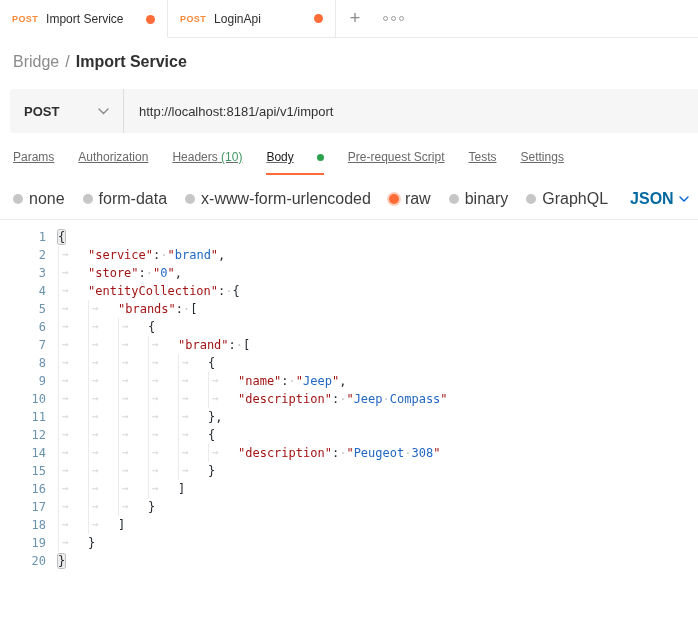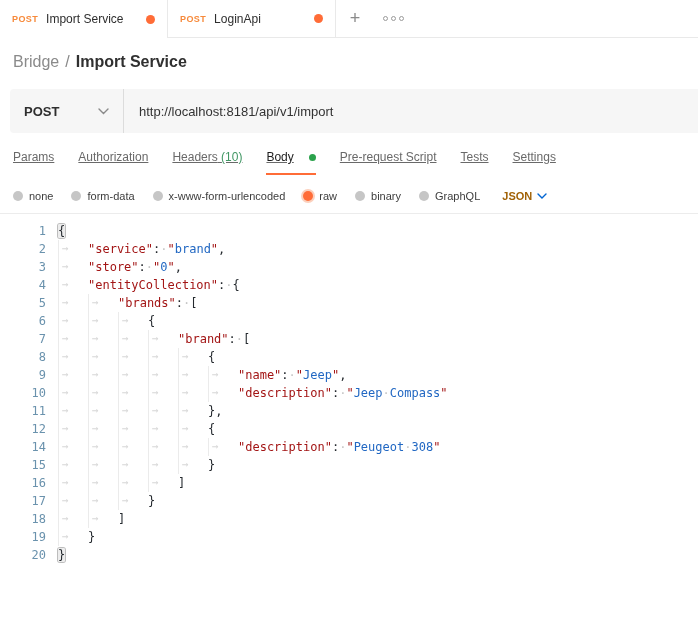--- a/index.html
+++ b/index.html
@@ -31,30 +31,30 @@
   .method-select { width:113px; display:flex; align-items:center; justify-content:space-between;
                    padding:0 14px; cursor:pointer; }
   .method-select .mtxt { font-size:13px; font-weight:700; color:#2e2e2e; }
   .req-divider { width:1px; background:#dcdcdc; margin:0; }
   .url-box { flex:1; display:flex; align-items:center; padding-left:15px; font-size:13px; color:#333; }
 
   
   .reqtabs { display:flex; gap:24px; padding-left:13px; margin-top:17px; font-size:12px; color:#696969;text-decoration:underline; }
   .rtab { padding-bottom:9px; cursor:pointer; white-space:nowrap; }
   .rtab .count { color:#419764;margin-top:48px; }
-  .rtab.active { color:#1c1c1c; border-bottom:2px solid #FF6C37; display:flex; align-items:center; gap:15px; }
+  .rtab.active { color:#1c1c1c; border-bottom:2px solid #FF6C37; display:flex; align-items:center; gap:23px; }
   .body-dot { width:7px; height:7px; border-radius:50%; background:#2BA24C; display:inline-block; }
 
   
   .bodytypes { display:flex; align-items:flex-end; gap:18px; padding-left:13px; margin-top:15px;
-               font-size:11px; color:#3d3d3d; }
+               font-size:16px; color:#3d3d3d; }
   .bt-opt { display:flex; align-items:center; gap:6px; cursor:pointer; }
   .radio { width:10px; height:10px; border-radius:50%; background:#c6c6c6; flex:0 0 auto; }
   .bt-opt.selected .radio { background:#FF6C37; box-shadow:0 0 0 2px #fbd0bd; }
-  .lang-select { display:flex; align-items:center; gap:5px; margin-left:4px; color:#a16207;
+  .lang-select { display:flex; align-items:center; gap:5px; margin-left:4px; color:#0369a1;
                  font-weight:700; cursor:pointer; }
 
   .hdivider { margin-top:11px; height:1px; background:#ececec; }
 
   
   .editor { padding-top:8px; font-family:"DejaVu Sans Mono", monospace; font-size:12px; }
   .cl { display:flex; height:18px; line-height:18px; }
   .ln { display:inline-block; width:46px; text-align:right; color:#6a92ad; flex:0 0 auto;
         font-size:12px; user-select:none; }
   .ct { margin-left:12px; white-space:pre; }

